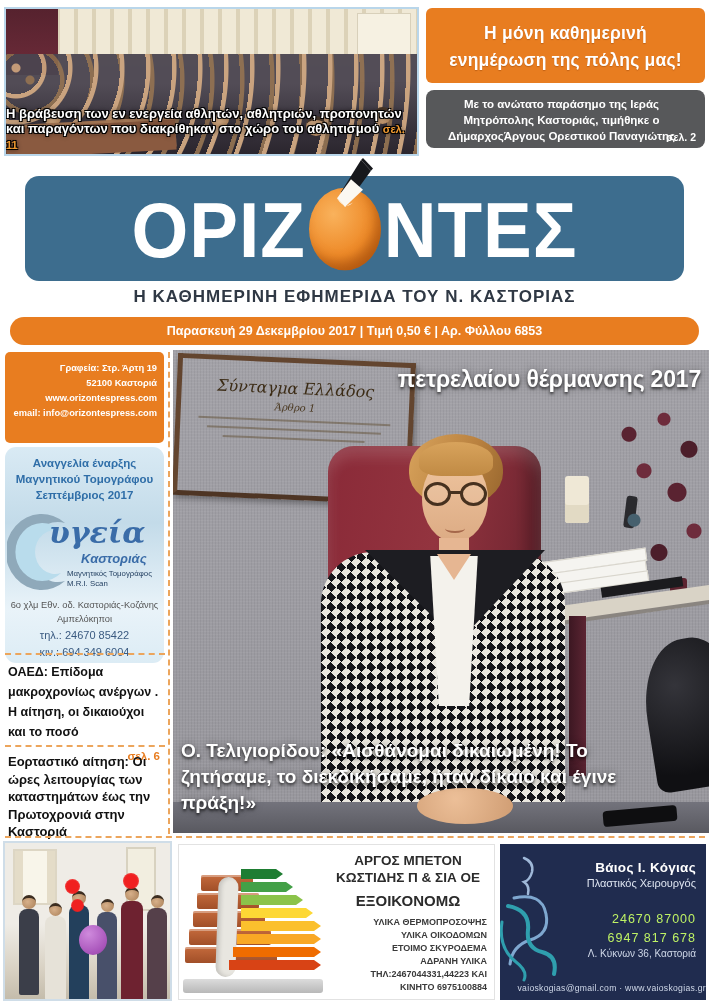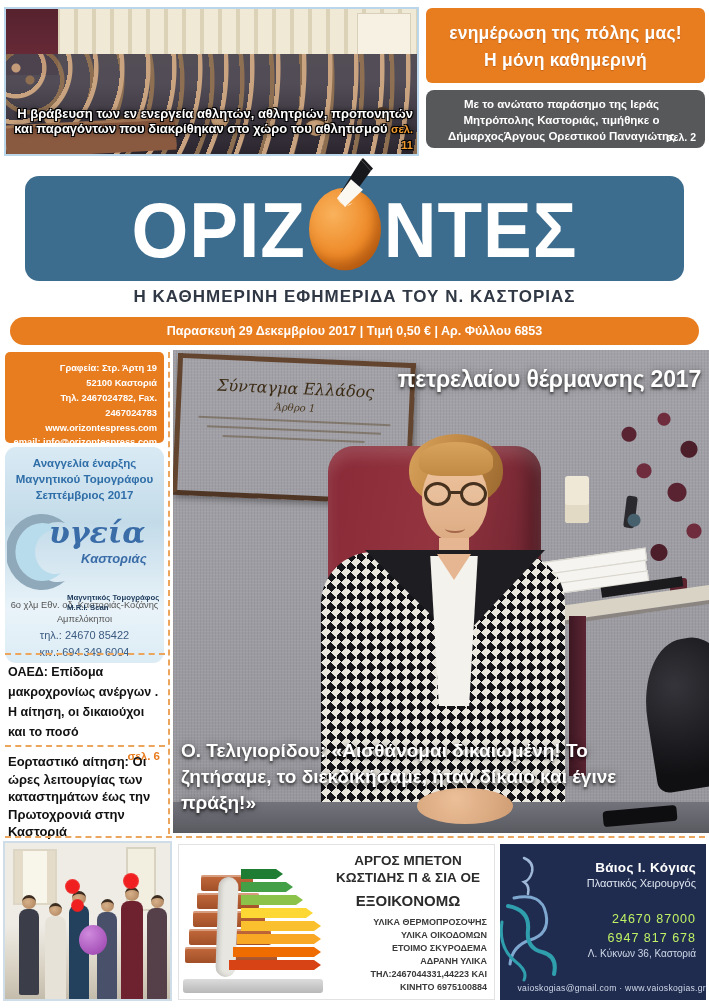--- a/index.html
+++ b/index.html
@@ -20,21 +20,21 @@
     border:1px solid #d8d0ba; }
   .crowd-mass { left:0; right:0; bottom:0; height:100px;
     background:
       repeating-radial-gradient(circle at 10px 14px, #c9a17c 0 4px, rgba(0,0,0,0) 5px 26px),
       repeating-radial-gradient(circle at 24px 26px, #8a6a4c 0 4px, rgba(0,0,0,0) 5px 30px),
       linear-gradient(#4b4550 0 30%, #332e38 70%, #241f28); opacity:.95; }
   .head { border-radius:50%; background:radial-gradient(circle at 40% 35%, #d7b08a, #b08358);
     border-top:4px solid #4a382a; }
   .table-fg { left:0; bottom:0; width:170px; height:30px; background:#8a5a40;
     transform:rotate(-3deg); box-shadow:0 -3px 0 #a87a58; }
-  .photo-cap { left:0; right:4px; bottom:2px; text-align:right; color:#fff;
+  .photo-cap { left:0; right:4px; bottom:2px; text-align:left; color:#fff;
     font-size:13px; font-weight:800; line-height:1.18;
     text-shadow:-1px -1px 0 #000, 1px -1px 0 #000, -1px 1px 0 #000, 1px 1px 0 #000, 0 0 5px #000; }
   .pageref { color:#f09a30; font-weight:800; }
 
   .orange-banner { left:426px; top:8px; width:279px; height:75px; border-radius:6px;
     background:#e87d20; color:#fff; text-align:center; font-size:17.5px; font-weight:800;
     line-height:1.55; padding-top:12px; letter-spacing:.2px;
     text-shadow:0 1px 1px rgba(120,50,0,.35); }
   .grey-banner { left:426px; top:90px; width:279px; height:58px; background:#57585a;
     border-radius:8px; color:#fff; font-size:11.5px; font-weight:700; text-align:center;
@@ -62,21 +62,21 @@
   .mri-panel { left:5px; top:447px; width:159px; height:216px; border-radius:11px;
     background:linear-gradient(180deg,#d9eaf4,#c3dbe9 35%,#e9f3f9 75%,#dcecf5); overflow:hidden; }
   .mri-ann { color:#2f6ea8; font-weight:700; font-size:11.5px; text-align:center;
     line-height:1.4; padding:8px 4px 4px 4px; }
   .ygeia-row { position:relative; height:92px; }
   .ygeia-word { position:absolute; left:44px; top:8px; color:#3a6ca8; font-size:30px;
     font-weight:700; font-style:italic; font-family:"DejaVu Serif", serif; }
   .ygeia-sub { position:absolute; left:76px; top:44px; color:#3a6ca8; font-size:13px;
     font-weight:700; font-style:italic; }
   .ygeia-cap { position:absolute; left:62px; top:62px; color:#1d3a5c; font-size:7.8px;
-    font-weight:700; line-height:1.3;margin-top:24px; }
+    font-weight:400; line-height:1.3; }
   .mri-addr { color:#555; font-size:9.3px; text-align:center; line-height:1.5; }
   .mri-tel { color:#3a5a80; font-size:11px; text-align:center; line-height:1.5; }
   .dashsep { border-top:2px dashed #eca55c; }
   .side-article { left:8px; width:152px; color:#111; font-weight:800; }
   .side-article .pg { display:block; text-align:right; color:#e87d20; font-size:11.5px;
     margin-top:5px; }
   .vdash { left:168px; top:352px; height:482px; border-left:2px dashed #eca55c; }
 
   
   .main-photo { left:173px; top:350px; width:536px; height:483px; overflow:hidden;
@@ -226,22 +226,22 @@
   <div class="abs head" style="left:300px;bottom:18px;width:20px;height:20px;"></div>
   <div class="abs head" style="left:368px;bottom:30px;width:17px;height:17px;"></div>
   <div class="abs table-fg"></div>
   <div class="abs photo-cap">
     <span>Η βράβευση των εν ενεργεία αθλητών, αθλητριών, προπονητών και παραγόντων που διακρίθηκαν στο χώρο του αθλητισμού</span>
     <span class="pageref" style="font-size:11px;">σελ. 11</span>
   </div>
 </div>
 
 <div class="abs orange-banner">
+  <div>Η μόνη καθημερινή</div>
   <div>ενημέρωση της πόλης μας!</div>
-  <div>Η μόνη καθημερινή</div>
 </div>
 
 <div class="abs grey-banner">
   <span>Με το ανώτατο παράσημο της Ιεράς Μητρόπολης Καστοριάς, τιμήθηκε ο ΔήμαρχοςΆργους Ορεστικού Παναγιώτης Κεπαπτσόγλου</span>
   <span class="pg">σελ. 2</span>
 </div>
 
 <div class="abs masthead">
   <div class="mast-title">
     <span>ΟΡΙΖ</span>
@@ -255,21 +255,20 @@
     </span>
     <span>ΝΤΕΣ</span>
   </div>
 </div>
 <div class="abs subtitle">Η ΚΑΘΗΜΕΡΙΝΗ ΕΦΗΜΕΡΙΔΑ ΤΟΥ Ν. ΚΑΣΤΟΡΙΑΣ</div>
 <div class="abs datebar">Παρασκευή 29 Δεκεμβρίου 2017  |  Τιμή 0,50 €  |  Αρ. Φύλλου 6853</div>
 
 <div class="abs contact-box">
   <div>Γραφεία: Στρ. Άρτη 19</div>
   <div>52100 Καστοριά</div>
-  <div>Τηλ. 2467024782, Fax. 2467024783</div>
   <div>www.orizontespress.com</div>
   <div>email: info@orizontespress.com</div>
 </div>
 
 <div class="abs mri-panel">
   <div class="mri-ann">
     <div>Αναγγελία έναρξης</div>
     <div>Μαγνητικού Τομογράφου</div>
     <div>Σεπτέμβριος 2017</div>
   </div>

